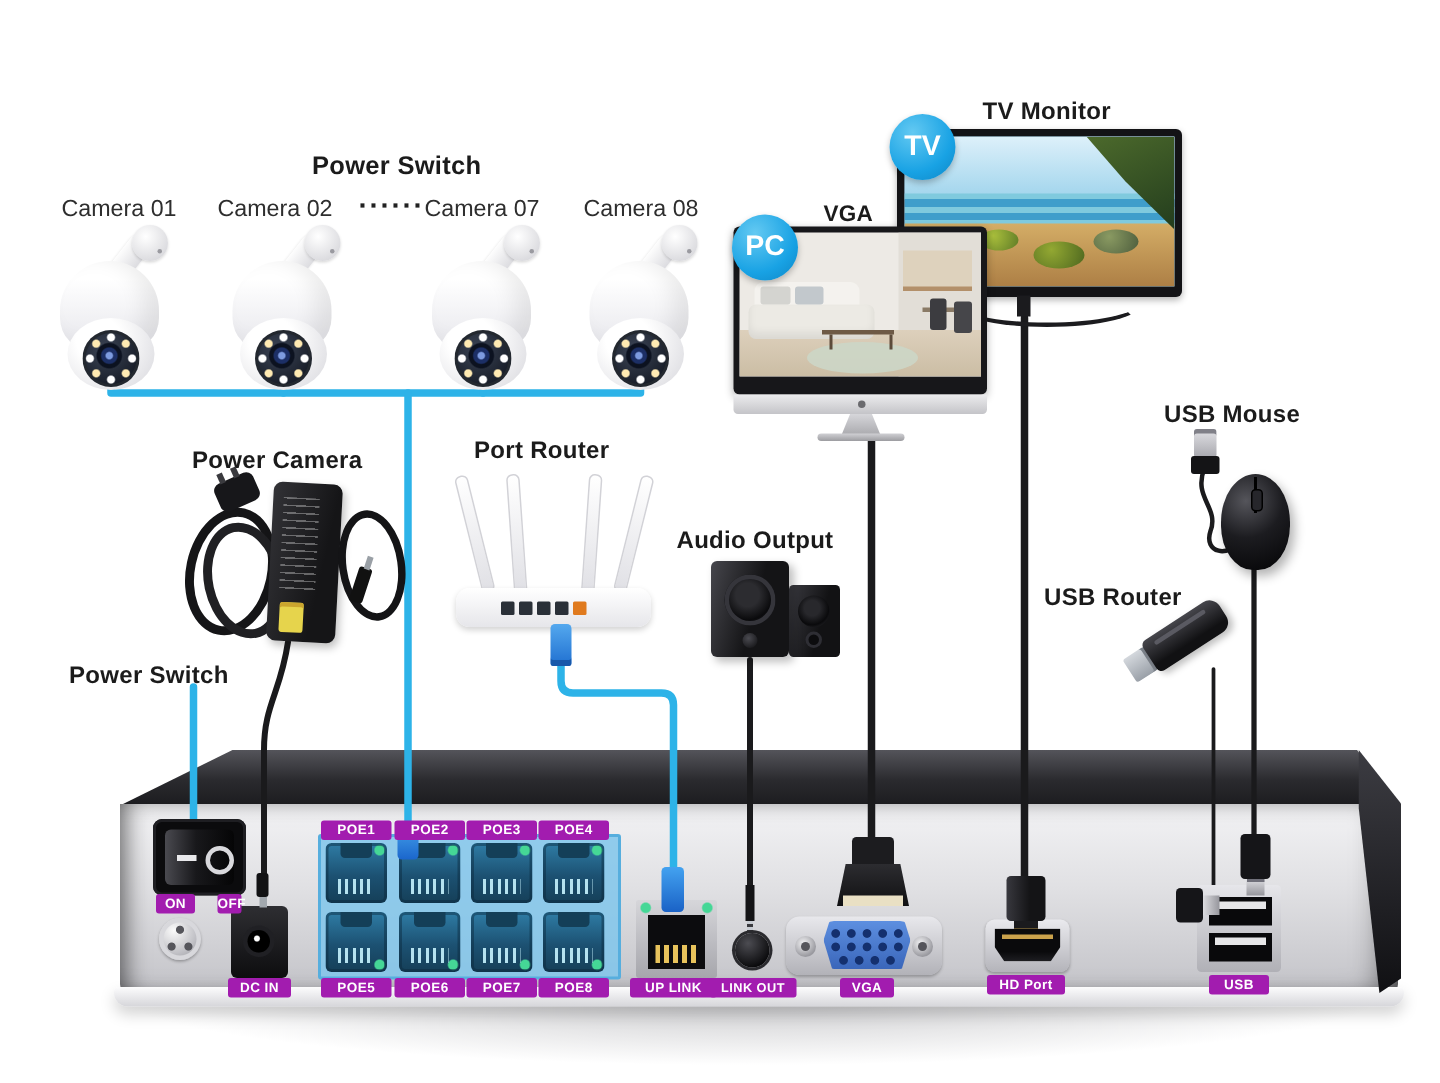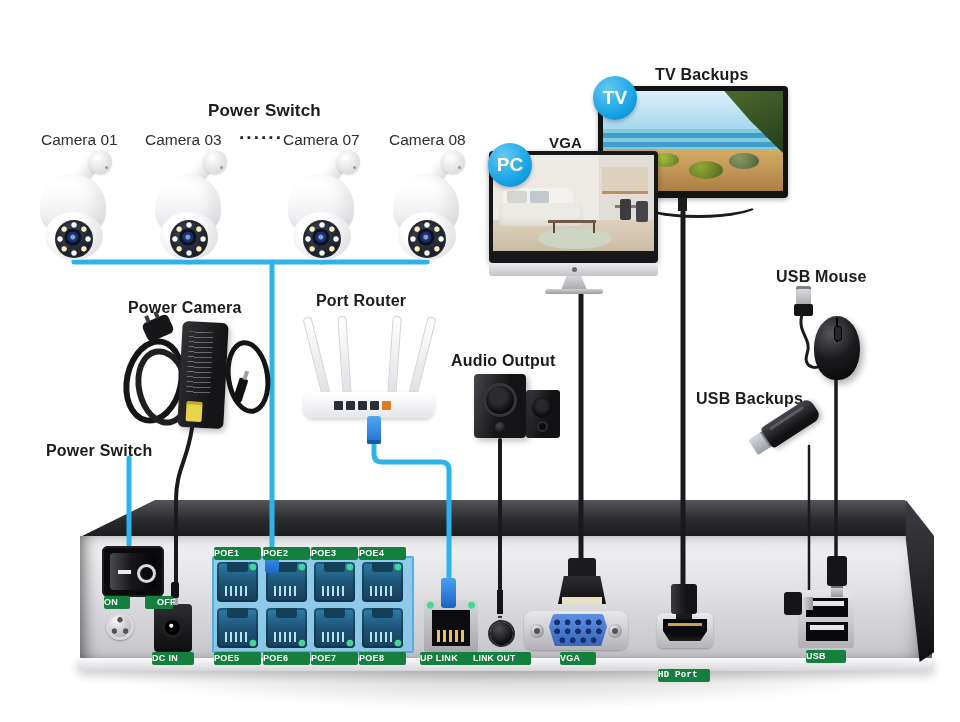--- a/index.html
+++ b/index.html
@@ -8,22 +8,22 @@
   .abs{position:absolute;}
   
   .lbl{position:absolute;font-weight:bold;font-size:16px;color:#1b1b1b;white-space:nowrap;letter-spacing:.2px;}
   .heading{font-size:17px;}
   .camlbl{position:absolute;font-size:15.5px;font-weight:normal;color:#2e2e2e;white-space:nowrap;}
   .dots{position:absolute;font-size:19px;font-weight:bold;color:#222;letter-spacing:1px;}
   .badge{position:absolute;width:44px;height:44px;border-radius:50%;color:#fff;font-weight:bold;font-size:19px;
          text-align:center;line-height:44px;
          background:radial-gradient(circle at 35% 28%, #63c9f2 0%, #18a2e4 62%, #0e85c4 100%);
          box-shadow:0 2px 4px rgba(0,0,0,.25);z-index:9;}
-  .plbl{position:absolute;background:#15803d;color:#fff;font-weight:bold;font-size:9px;line-height:13px;
-        border-radius:2px;letter-spacing:.3px;z-index:7;}
+  .plbl{position:absolute;background:#a21caf;color:#fff;font-weight:bold;font-size:9px;line-height:13px;
+        text-align:center;border-radius:2px;letter-spacing:.3px;z-index:7;}
   
   .camera{position:absolute;width:92px;height:112px;z-index:5;}
   .cam-arm{position:absolute;left:50px;top:4px;width:15px;height:38px;background:linear-gradient(90deg,#fdfdfd,#dcdce0);
            border-radius:8px;transform:rotate(38deg);box-shadow:0 1px 2px rgba(0,0,0,.12);}
   .cam-plate{position:absolute;left:60px;top:0px;width:24px;height:24px;border-radius:50%;
              background:radial-gradient(circle at 38% 32%,#ffffff,#cfcfd4);box-shadow:0 1px 2px rgba(0,0,0,.15);}
   .cam-plate:after{content:"";position:absolute;right:4px;bottom:5px;width:3px;height:3px;border-radius:50%;background:#9a9aa0;}
   .cam-body{position:absolute;left:12px;top:24px;width:66px;height:60px;
             background:linear-gradient(180deg,#ffffff 20%,#ececf0 80%);
             border-radius:33px 33px 22px 22px;box-shadow:inset -10px -4px 14px rgba(0,0,0,.08);}
@@ -295,21 +295,21 @@
       <path d="M836,378 V558" stroke-width="3.5"></path>
       <path d="M809,446 V592" stroke-width="2.5"></path>
     </g>
   </svg>
 
   <div class="sw-outer"></div>
   <div class="sw-inner"></div>
   <div class="sw-dash"></div>
   <div class="sw-ring"></div>
   <div class="plbl" style="left:104px;top:596px;width:26px;">ON</div>
-  <div class="plbl" style="left:145px;top:596px;width:16px;padding-left:12px;">OFF</div>
+  <div class="plbl" style="left:145px;top:596px;width:16px;">OFF</div>
   <div class="screw"></div>
   <div class="dc-jack"></div>
   <div class="dc-plug"></div>
   <div class="plbl" style="left:152px;top:652px;width:42px;">DC IN</div>
 
   <div class="poe-overlay"></div>
   <div class="rj45 row1" style="left:217px;top:562px;"></div>
   <div class="rj45 row1" style="left:266px;top:562px;"></div>
   <div class="rj45 row1" style="left:314px;top:562px;"></div>
   <div class="rj45 row1" style="left:362px;top:562px;"></div>
@@ -340,21 +340,21 @@
   <div class="vga-screw l"></div>
   <div class="vga-screw r"></div>
   <div class="vga-blue"></div>
   <div class="vga-plug-top"></div>
   <div class="vga-plug"></div>
   <div class="plbl" style="left:560px;top:652px;width:36px;">VGA</div>
 
   <div class="hdmi-surround"></div>
   <div class="hdmi-hole"></div>
   <div class="hdmi-plug"></div>
-  <div class="plbl" style="left:658px;top:669px;width:52px;font-family:Liberation Mono, monospace;">HD Port</div>
+  <div class="plbl" style="left:658px;top:650px;width:52px;">HD Port</div>
 
   <div class="usb-surround"></div>
   <div class="usb-slot s1"></div>
   <div class="usb-slot s2"></div>
   <div class="usb-plug-top"></div>
   <div class="usb-plug-left"></div>
   <div class="plbl" style="left:806px;top:650px;width:40px;">USB</div>
 
   <div class="camera" style="left:28px;top:150px;">
     <div class="cam-arm"></div>
@@ -469,26 +469,26 @@
   <div class="flash">
     <div class="flash-tip"></div>
     <div class="flash-body"></div>
   </div>
 
   <div class="badge" style="left:593px;top:76px;">TV</div>
   <div class="badge" style="left:488px;top:143px;">PC</div>
 
   <div class="lbl heading" style="left:208px;top:101px;">Power Switch</div>
   <div class="camlbl" style="left:41px;top:131px;">Camera 01</div>
-  <div class="camlbl" style="left:145px;top:131px;">Camera 03</div>
+  <div class="camlbl" style="left:145px;top:131px;">Camera 02</div>
   <div class="dots" style="left:239px;top:127px;">······</div>
   <div class="camlbl" style="left:283px;top:131px;">Camera 07</div>
   <div class="camlbl" style="left:389px;top:131px;">Camera 08</div>
-  <div class="lbl" style="left:655px;top:66px;">TV Backups</div>
+  <div class="lbl" style="left:655px;top:66px;">TV Monitor</div>
   <div class="lbl" style="left:549px;top:134px;font-size:15px;">VGA</div>
   <div class="lbl" style="left:776px;top:268px;">USB Mouse</div>
-  <div class="lbl" style="left:696px;top:390px;">USB Backups</div>
+  <div class="lbl" style="left:696px;top:390px;">USB Router</div>
   <div class="lbl" style="left:128px;top:299px;">Power Camera</div>
   <div class="lbl" style="left:316px;top:292px;">Port Router</div>
   <div class="lbl" style="left:451px;top:352px;">Audio Output</div>
   <div class="lbl" style="left:46px;top:442px;">Power Switch</div>
 
 </div>
 
 </body></html>

